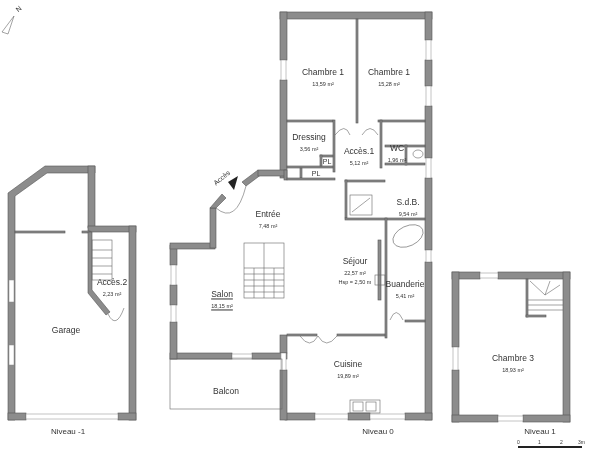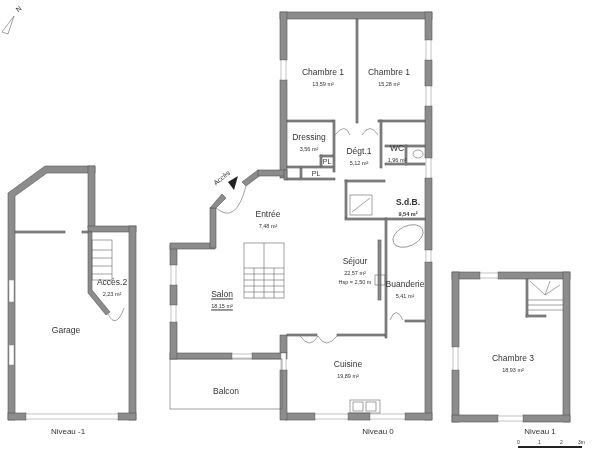--- a/index.html
+++ b/index.html
@@ -173,34 +173,34 @@
 </div>
 <div class="lbl" style="left:389px;top:78px;">
   <span class="name">Chambre 1</span>
   <span class="area">15,28 m²</span>
 </div>
 <div class="lbl" style="left:309px;top:143px;">
   <span class="name">Dressing</span>
   <span class="area">3,56 m²</span>
 </div>
 <div class="lbl" style="left:359px;top:157px;">
-  <span class="name">Dégt.1</span>
+  <span class="name">Accès.1</span>
   <span class="area">5,12 m²</span>
 </div>
 <div class="lbl" style="left:397px;top:154px;">
   <span class="name">WC</span>
   <span class="area">1,96 m²</span>
 </div>
 <div class="lbl" style="left:327px;top:162px;">
   <span class="name" style="font-size:7px">PL</span>
 </div>
 <div class="lbl" style="left:316px;top:174px;">
   <span class="name" style="font-size:7px">PL</span>
 </div>
-<div class="lbl" style="left:408px;top:208px;font-weight:bold;">
+<div class="lbl" style="left:408px;top:208px;">
   <span class="name">S.d.B.</span>
   <span class="area">9,54 m²</span>
 </div>
 <div class="lbl" style="left:268px;top:220px;">
   <span class="name">Entrée</span>
   <span class="area">7,48 m²</span>
 </div>
 <div class="lbl" style="left:329px;top:271px;margin-left:26px;">
   <span class="name">Séjour</span>
   <span class="area">22,57 m²</span>

